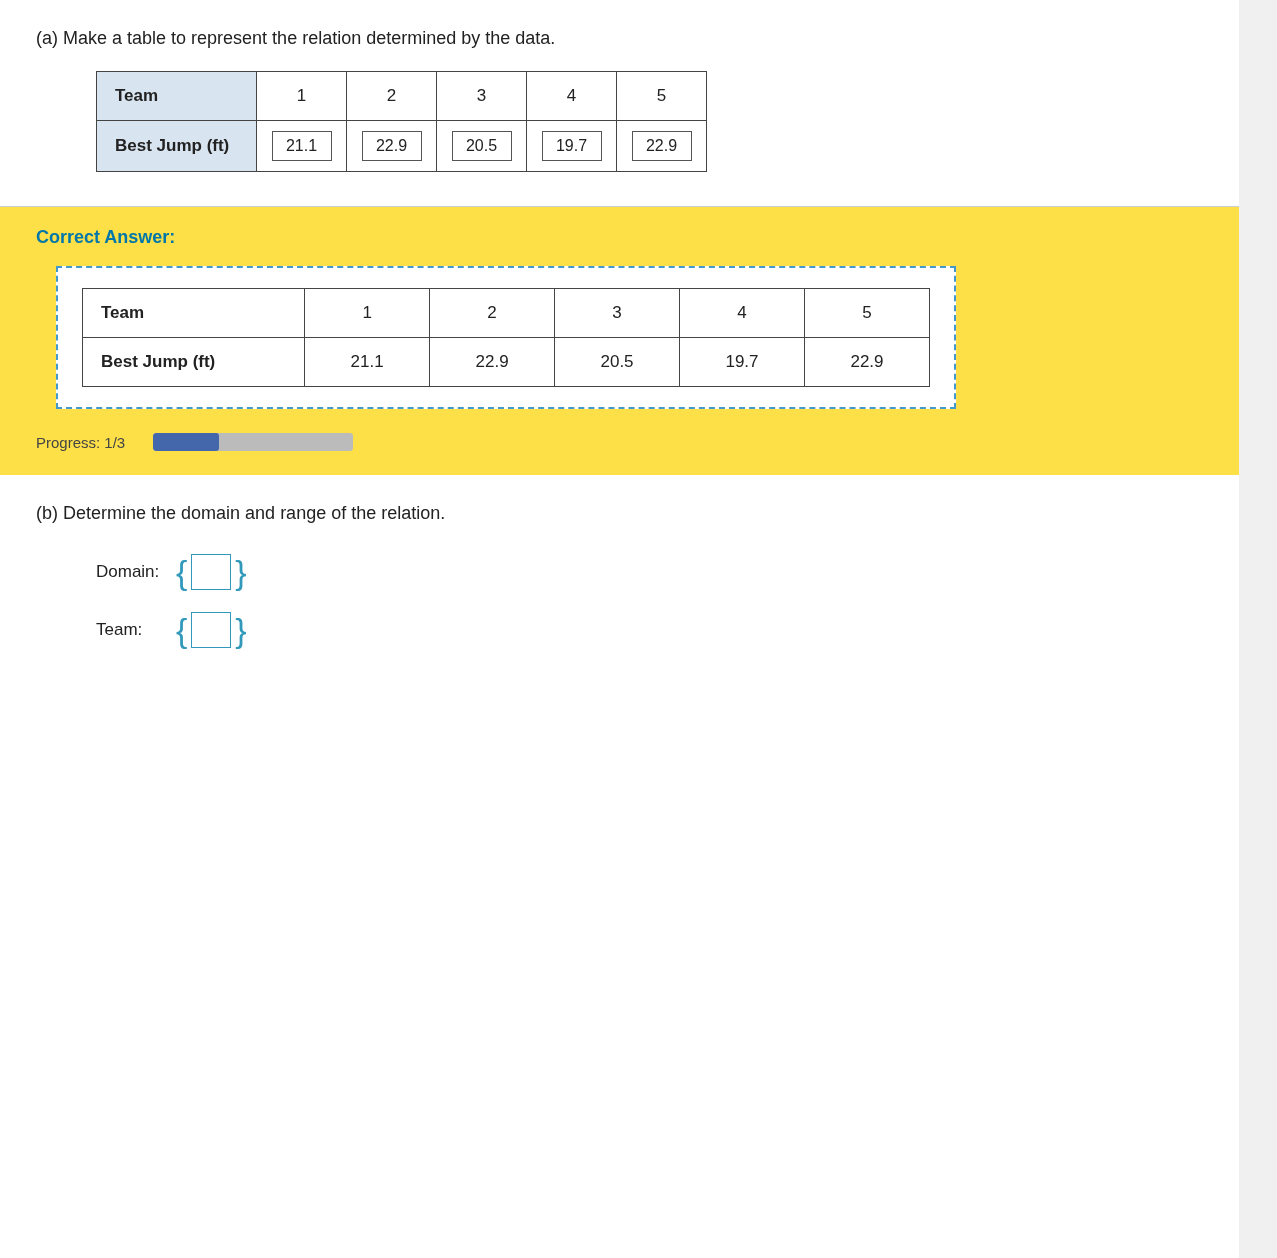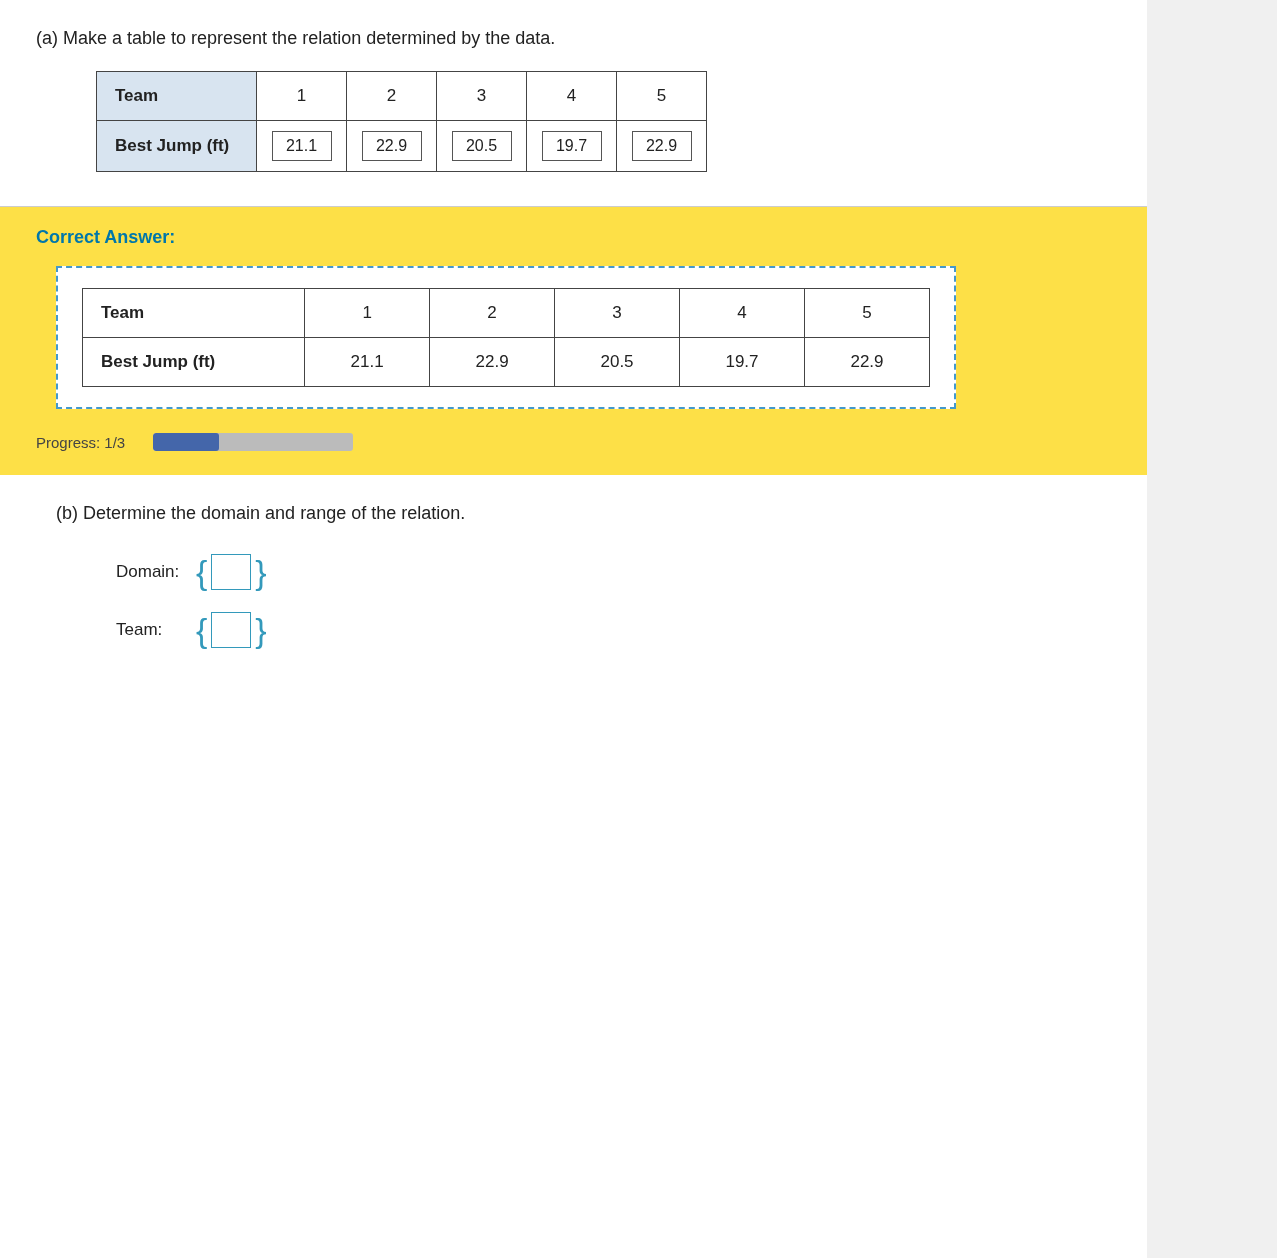--- a/index.html
+++ b/index.html
@@ -6,21 +6,21 @@
     body {
       font-family: Arial, sans-serif;
       background: #f0f0f0;
       width: 1277px;
       min-height: 1258px;
       color: #222;
     }
 
     .page-wrapper {
       background: #fff;
-      width: 1147px;
+      width: 1239px;
       min-height: 1258px;
     }
 
     
     .part1-section {
       background: #fff;
       padding: 28px 36px 24px 36px;
     }
 
     .question-text {
@@ -166,21 +166,21 @@
       background: #d8d8d8;
       padding: 16px 36px;
       font-size: 16px;
       color: #333;
       border-top: 2px solid #bbb;
     }
 
     
     .part2-section {
       background: #fff;
-      padding: 28px 36px 36px 56px;
+      padding: 28px 36px 36px 36px;
     }
 
     .part2-question {
       font-size: 18px;
       margin-bottom: 30px;
       color: #222;
     }
 
     .domain-range-row {
       display: flex;

